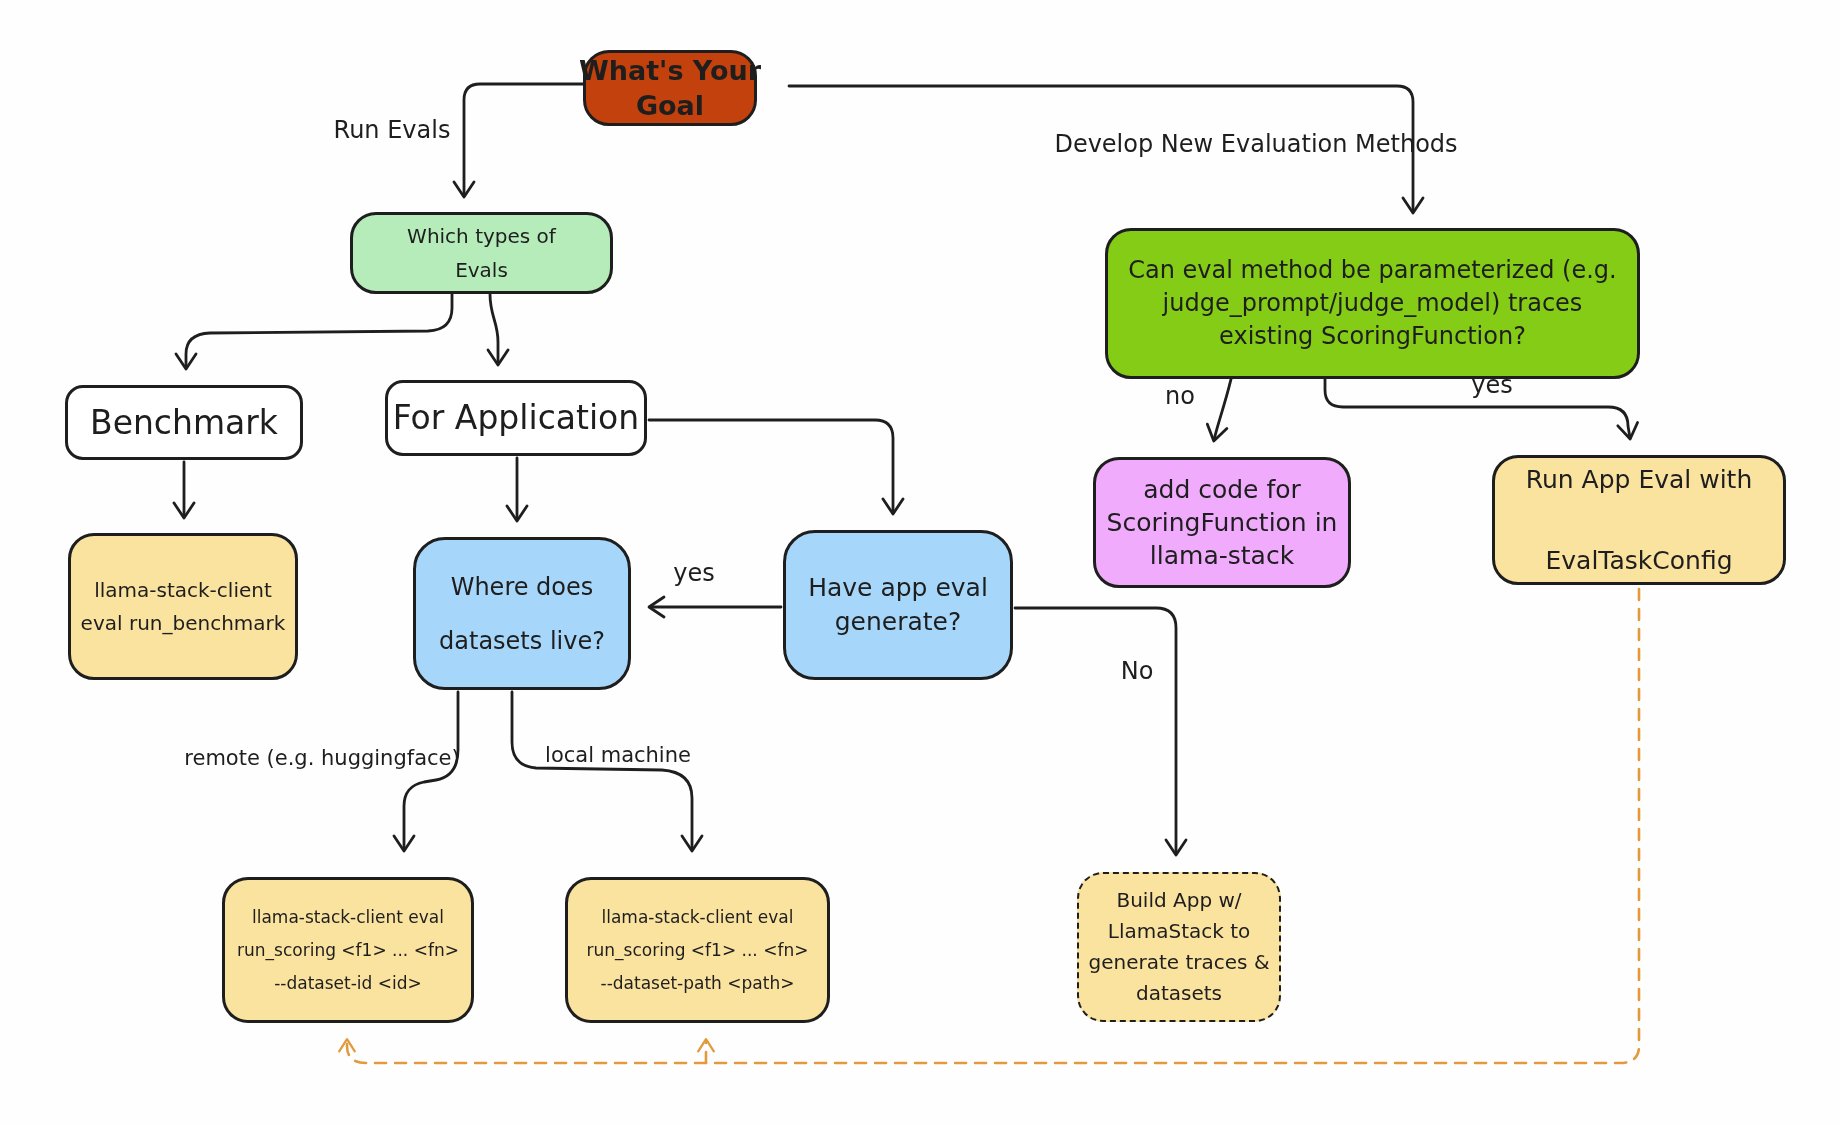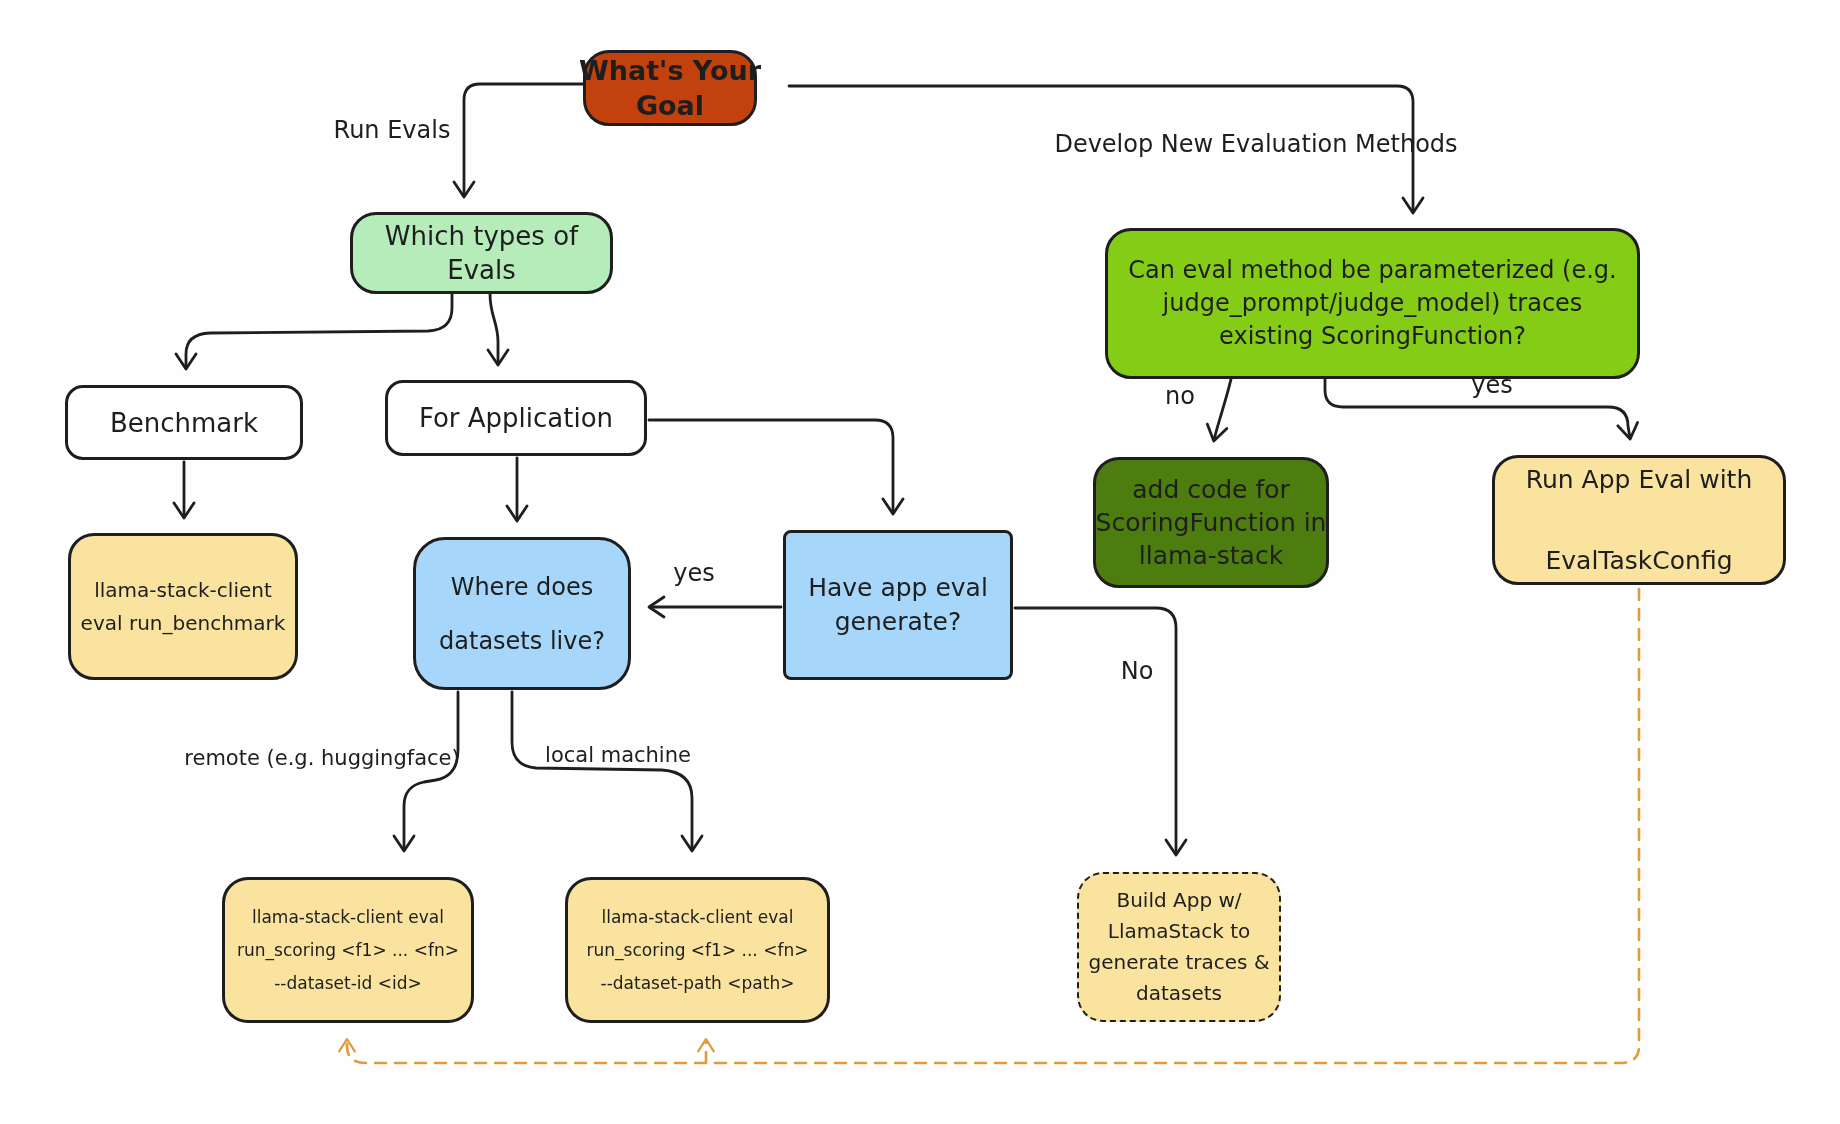--- a/index.html
+++ b/index.html
@@ -15,23 +15,23 @@
   }
   .node span{display:block;white-space:nowrap;}
   .sharp{border-radius:18px;}
   .dashed{border-style:dashed;border-width:2.6px;}
   .lbl{
     position:absolute;transform:translate(-50%,-50%);text-align:center;
     font-size:24px;white-space:nowrap;color:#1e1e1e;
   }
   
   .n-goal{font-size:27px;line-height:35px;}
-  .n-which{font-size:26px;line-height:34px;}
+  .n-which{font-size:20px;line-height:34px;}
   .n-param{font-size:24px;line-height:33px;}
-  .n-white{font-size:26px;line-height:32px;}
+  .n-white{font-size:33px;line-height:32px;}
   .n-runbench{font-size:20px;line-height:33px;}
   .n-where{font-size:24px;line-height:34px;gap:20px;}
   .n-have{font-size:25px;line-height:34px;}
   .n-addcode{font-size:25px;line-height:33px;}
   .n-runapp{font-size:25px;line-height:34px;}
   .n-scoring{font-size:17px;line-height:33px;}
   .n-build{font-size:20px;line-height:31px;}
   .lbl-small{font-size:21px;}
   .lbl-dev{line-height:33px;}
 </style>
@@ -97,26 +97,26 @@
   <div class="node n-runbench" style="left: 68px; top: 533px; width: 230px; height: 147px; background-color: rgb(250, 226, 159);">
     <span>llama-stack-client</span>
     <span>eval run_benchmark</span>
   </div>
 
   <div class="node n-where" style="left: 413px; top: 537px; width: 218px; height: 153px; border-radius: 32px; background-color: rgb(166, 215, 250);">
     <span>Where does</span>
     <span>datasets live?</span>
   </div>
 
-  <div class="node n-have" style="left: 783px; top: 530px; width: 230px; height: 150px; border-radius: 8px; background-color: rgb(166, 215, 250);">
+  <div class="node n-have" style="left: 783px; top: 530px; width: 230px; height: 150px; border-radius: 32px; background-color: rgb(166, 215, 250);">
     <span>Have app eval</span>
     <span>generate?</span>
   </div>
 
-  <div class="node n-addcode" style="left: 1093px; top: 457px; width: 236px; height: 131px; background-color: #4d7c0f;">
+  <div class="node n-addcode" style="left: 1093px; top: 457px; width: 258px; height: 131px; background-color: #f0abfc;">
     <span>add code for</span>
     <span>ScoringFunction in</span>
     <span>llama-stack</span>
   </div>
 
   <div class="node n-runapp" style="left: 1492px; top: 455px; width: 294px; height: 130px; background-color: rgb(250, 226, 159); gap: 47px;">
     <span>Run App Eval with</span>
     <span>EvalTaskConfig</span>
   </div>
 

